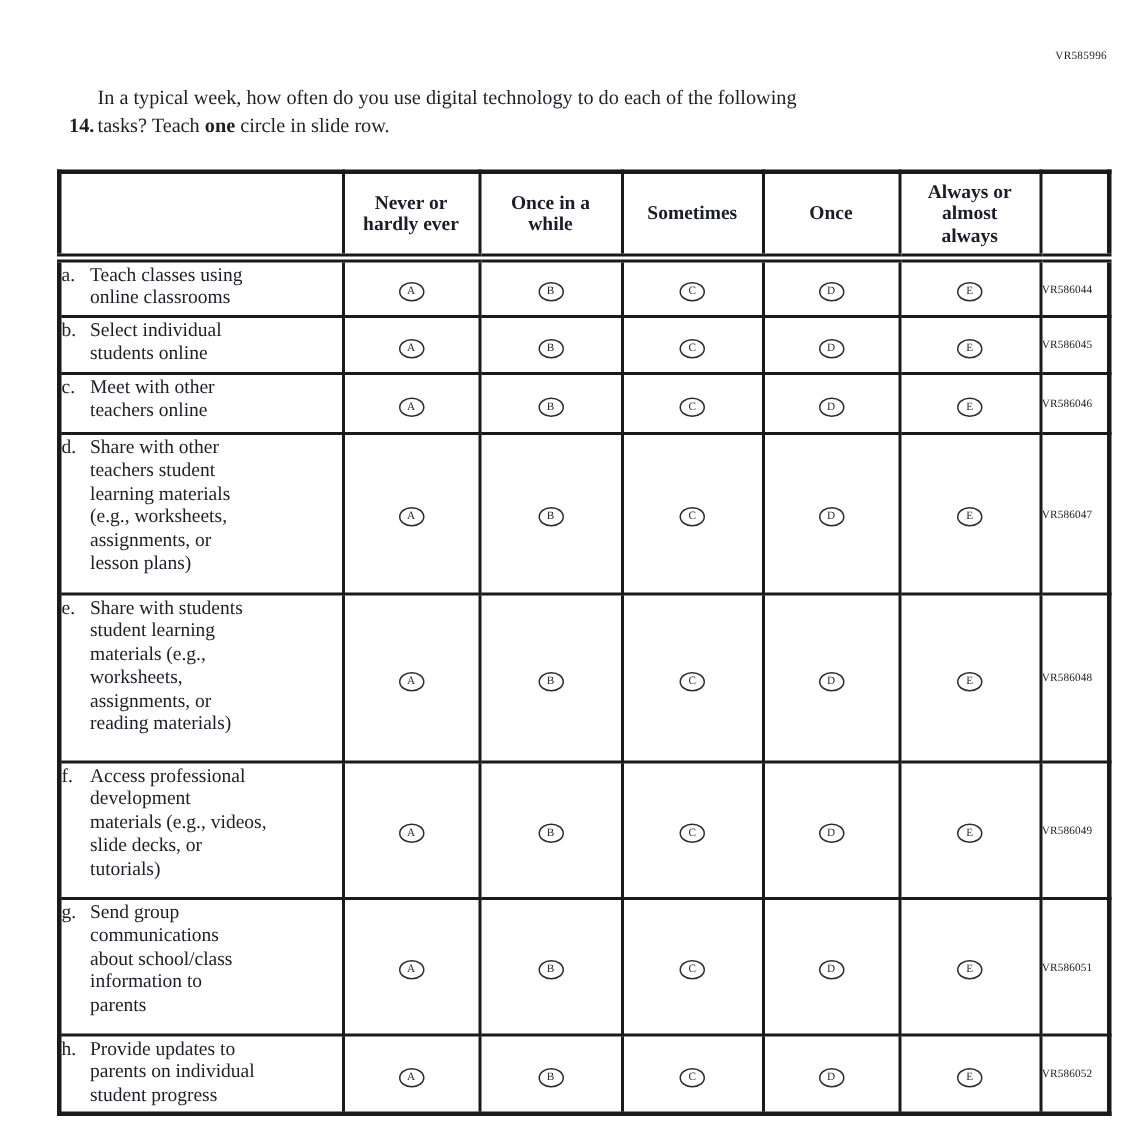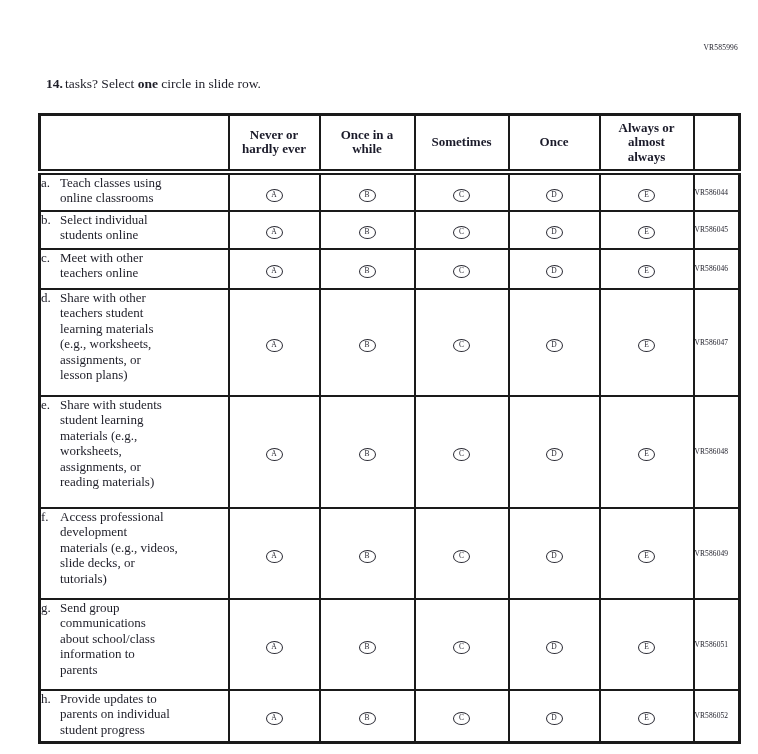--- a/index.html
+++ b/index.html
@@ -8,21 +8,21 @@
     width: 758px; height: 754px;
     font-family: "Liberation Serif", "DejaVu Serif", serif;
     color: #1e1e28;
     position: relative;
     overflow: hidden;
   }
   .page { position: absolute; inset: 0; }
 
   .form-code {
     position: absolute;
-    top: 43px; right: 20px;
+    top: 32px; right: 20px;
     font-size: 7.5px;
     letter-spacing: 0.2px;
     color: #23232d;
   }
 
   .question {
     position: absolute;
     left: 46px; top: 56px;
     display: flex;
     font-size: 13.5px;
@@ -104,21 +104,21 @@
 </style>
 </head>
 <body>
 
 <div class="page">
 
   <div class="form-code">VR585996</div>
 
   <div class="question">
     <span class="qnum">14.</span>
-    <div class="qtext"><br><span>tasks? Select </span><b>one</b><span> circle in slide row.</span></div>
+    <div class="qtext"><span>In a typical week, how often do you use digital technology to do each of the following</span><br><span>tasks? Teach </span><b>one</b><span> circle in slide row.</span></div>
   </div>
 
   <table class="survey">
     <colgroup>
       <col style="width:189px">
         <col style="width:91px">
         <col style="width:95px">
         <col style="width:94px">
         <col style="width:91px">
         <col style="width:94px">

